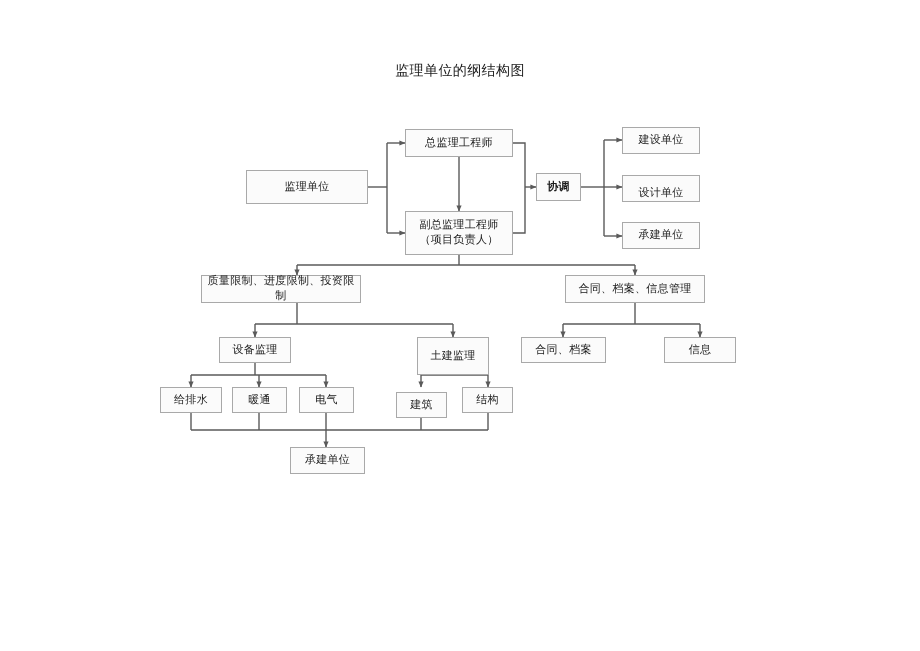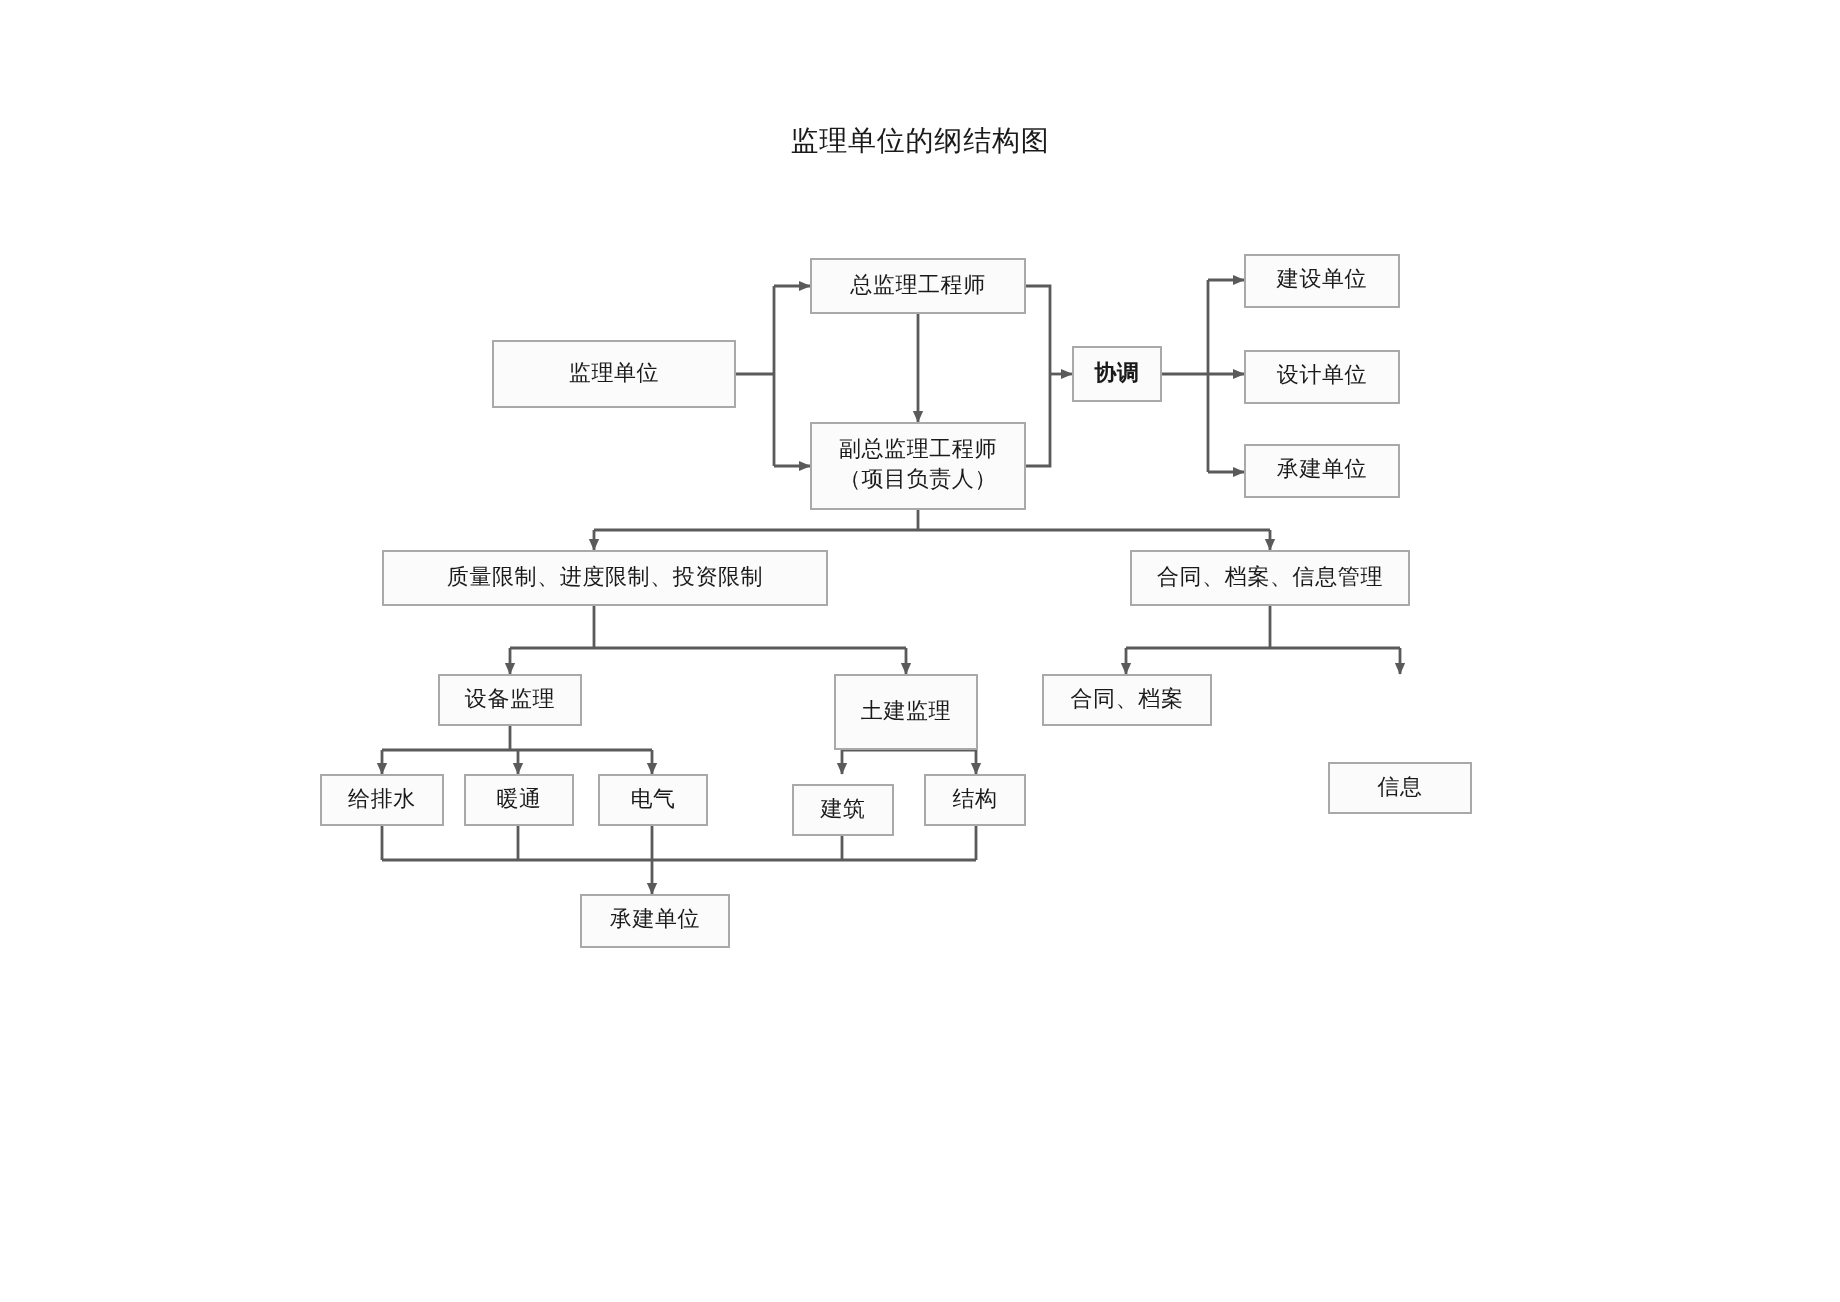--- a/index.html
+++ b/index.html
@@ -128,49 +128,49 @@
 </div>
 
 <div class="node" style="left:536px;top:173px;width:45px;height:28px;font-weight:bold;">
   <span>协调</span>
 </div>
 
 <div class="node" style="left:622px;top:127px;width:78px;height:27px;">
   <span>建设单位</span>
 </div>
 
-<div class="node" style="left:622px;top:175px;width:78px;height:27px;">
+<div class="node" style="left:622px;top:175px;width:78px;height:27px;align-items:flex-end;">
   <span>设计单位</span>
 </div>
 
 <div class="node" style="left:622px;top:222px;width:78px;height:27px;">
   <span>承建单位</span>
 </div>
 
-<div class="node" style="left:191px;top:275px;width:223px;height:28px;">
+<div class="node" style="left:201px;top:275px;width:160px;height:28px;">
   <span>质量限制、进度限制、投资限制</span>
 </div>
 
 <div class="node" style="left:565px;top:275px;width:140px;height:28px;">
   <span>合同、档案、信息管理</span>
 </div>
 
 <div class="node" style="left:219px;top:337px;width:72px;height:26px;">
   <span>设备监理</span>
 </div>
 
 <div class="node" style="left:417px;top:337px;width:72px;height:38px;">
   <span>土建监理</span>
 </div>
 
 <div class="node" style="left:521px;top:337px;width:85px;height:26px;">
   <span>合同、档案</span>
 </div>
 
-<div class="node" style="left:664px;top:337px;width:72px;height:26px;margin-top:44px;">
+<div class="node" style="left:664px;top:337px;width:72px;height:26px;">
   <span>信息</span>
 </div>
 
 <div class="node" style="left:160px;top:387px;width:62px;height:26px;">
   <span>给排水</span>
 </div>
 
 <div class="node" style="left:232px;top:387px;width:55px;height:26px;">
   <span>暖通</span>
 </div>

